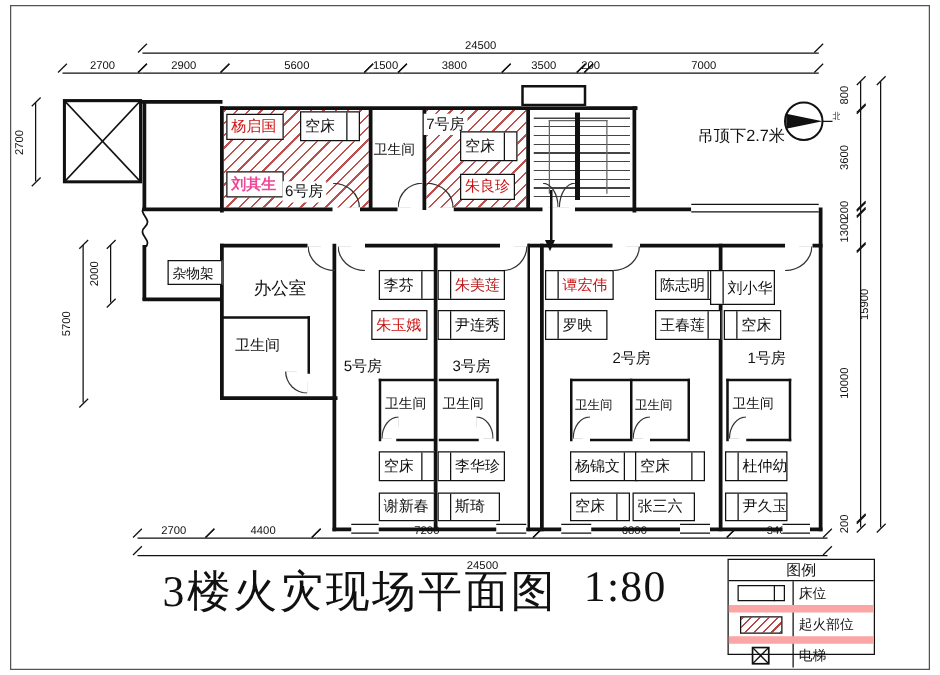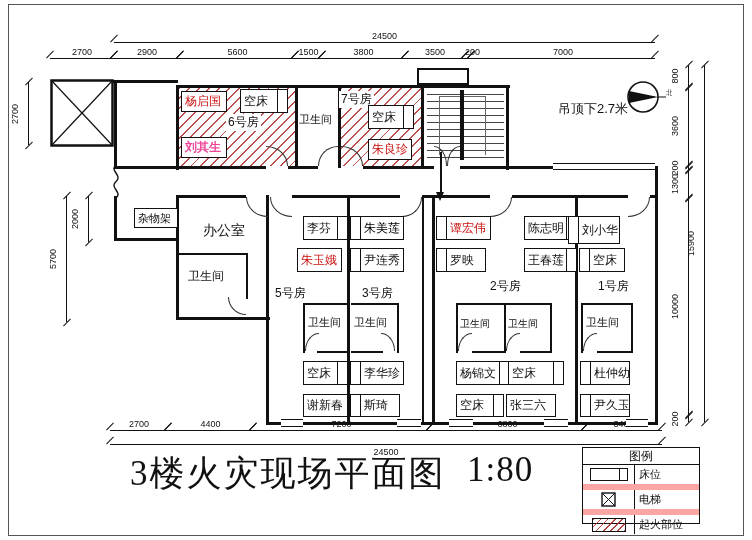--- a/index.html
+++ b/index.html
@@ -246,21 +246,21 @@
   <div class="bed" style="left:181px;top:91px;width:46px;height:21px;">
       <span style="color: rgb(204, 17, 17);">杨启国</span>
     </div>
   <div class="bed" style="left:240px;top:89px;width:48px;height:24px;">
       <span style="color: rgb(17, 17, 17);">空床</span>
       <i class="pl r"></i>
     </div>
   <div class="bed" style="left:181px;top:137px;width:46px;height:21px;">
       <span style="color: #ec4899; font-weight: bold;">刘其生</span>
     </div>
-  <span class="rlabel onhatch" style="left:226px;top:114px;">6号房</span>
+  <span class="rlabel onhatch" style="left:226px;top:145px;">6号房</span>
 
   <span class="rlabel onhatch" style="left:339px;top:91px;">7号房</span>
   <div class="bed" style="left:368px;top:105px;width:46px;height:24px;">
       <span style="color: rgb(17, 17, 17);">空床</span>
       <i class="pl r"></i>
     </div>
   <div class="bed" style="left:368px;top:139px;width:44px;height:21px;">
       <span style="color: rgb(204, 17, 17);">朱良珍</span>
     </div>
 
@@ -279,21 +279,21 @@
   <span class="rlabel" style="left:275px;top:285px;">5号房</span>
   <div class="bed" style="left:303px;top:361px;width:45px;height:24px;">
       <span style="color: rgb(17, 17, 17);">空床</span>
       <i class="pl r"></i>
     </div>
   <div class="bed" style="left:303px;top:394px;width:45px;height:23px;">
       <span style="color: rgb(17, 17, 17);">谢新春</span>
     </div>
 
   <div class="bed pll" style="left:350px;top:216px;width:54px;height:24px;">
-      <span style="color: #000000;">朱美莲</span>
+      <span style="color: #b91c1c;">朱美莲</span>
       <i class="pl l"></i>
     </div>
   <div class="bed pll" style="left:350px;top:248px;width:54px;height:24px;">
       <span style="color: rgb(17, 17, 17);">尹连秀</span>
       <i class="pl l"></i>
     </div>
   <span class="rlabel" style="left:362px;top:285px;">3号房</span>
   <div class="bed pll" style="left:350px;top:361px;width:54px;height:24px;">
       <span style="color: rgb(17, 17, 17);">李华珍</span>
       <i class="pl l"></i>
@@ -370,28 +370,28 @@
     <div class="row">
       <div class="sym">
           <div class="lbed">
             <i></i>
           </div>
         </div>
       <div class="lab">床位</div>
     </div>
     <div class="row">
       <div class="sym">
+          <div class="lfire"></div>
+        </div>
+      <div class="lab">起火部位</div>
+    </div>
+    <div class="row">
+      <div class="sym">
         <svg width="15" height="15">
           <rect x="1" y="1" width="13" height="13" fill="none" stroke="#111" stroke-width="1.4"></rect>
           <line x1="1" y1="1" x2="14" y2="14" stroke="#111" stroke-width="1"></line>
           <line x1="14" y1="1" x2="1" y2="14" stroke="#111" stroke-width="1"></line>
         </svg>
       </div>
       <div class="lab">电梯</div>
     </div>
-    <div class="row">
-      <div class="sym">
-          <div class="lfire"></div>
-        </div>
-      <div class="lab">起火部位</div>
-    </div>
   </div>
 </div>
 
 </body></html>

